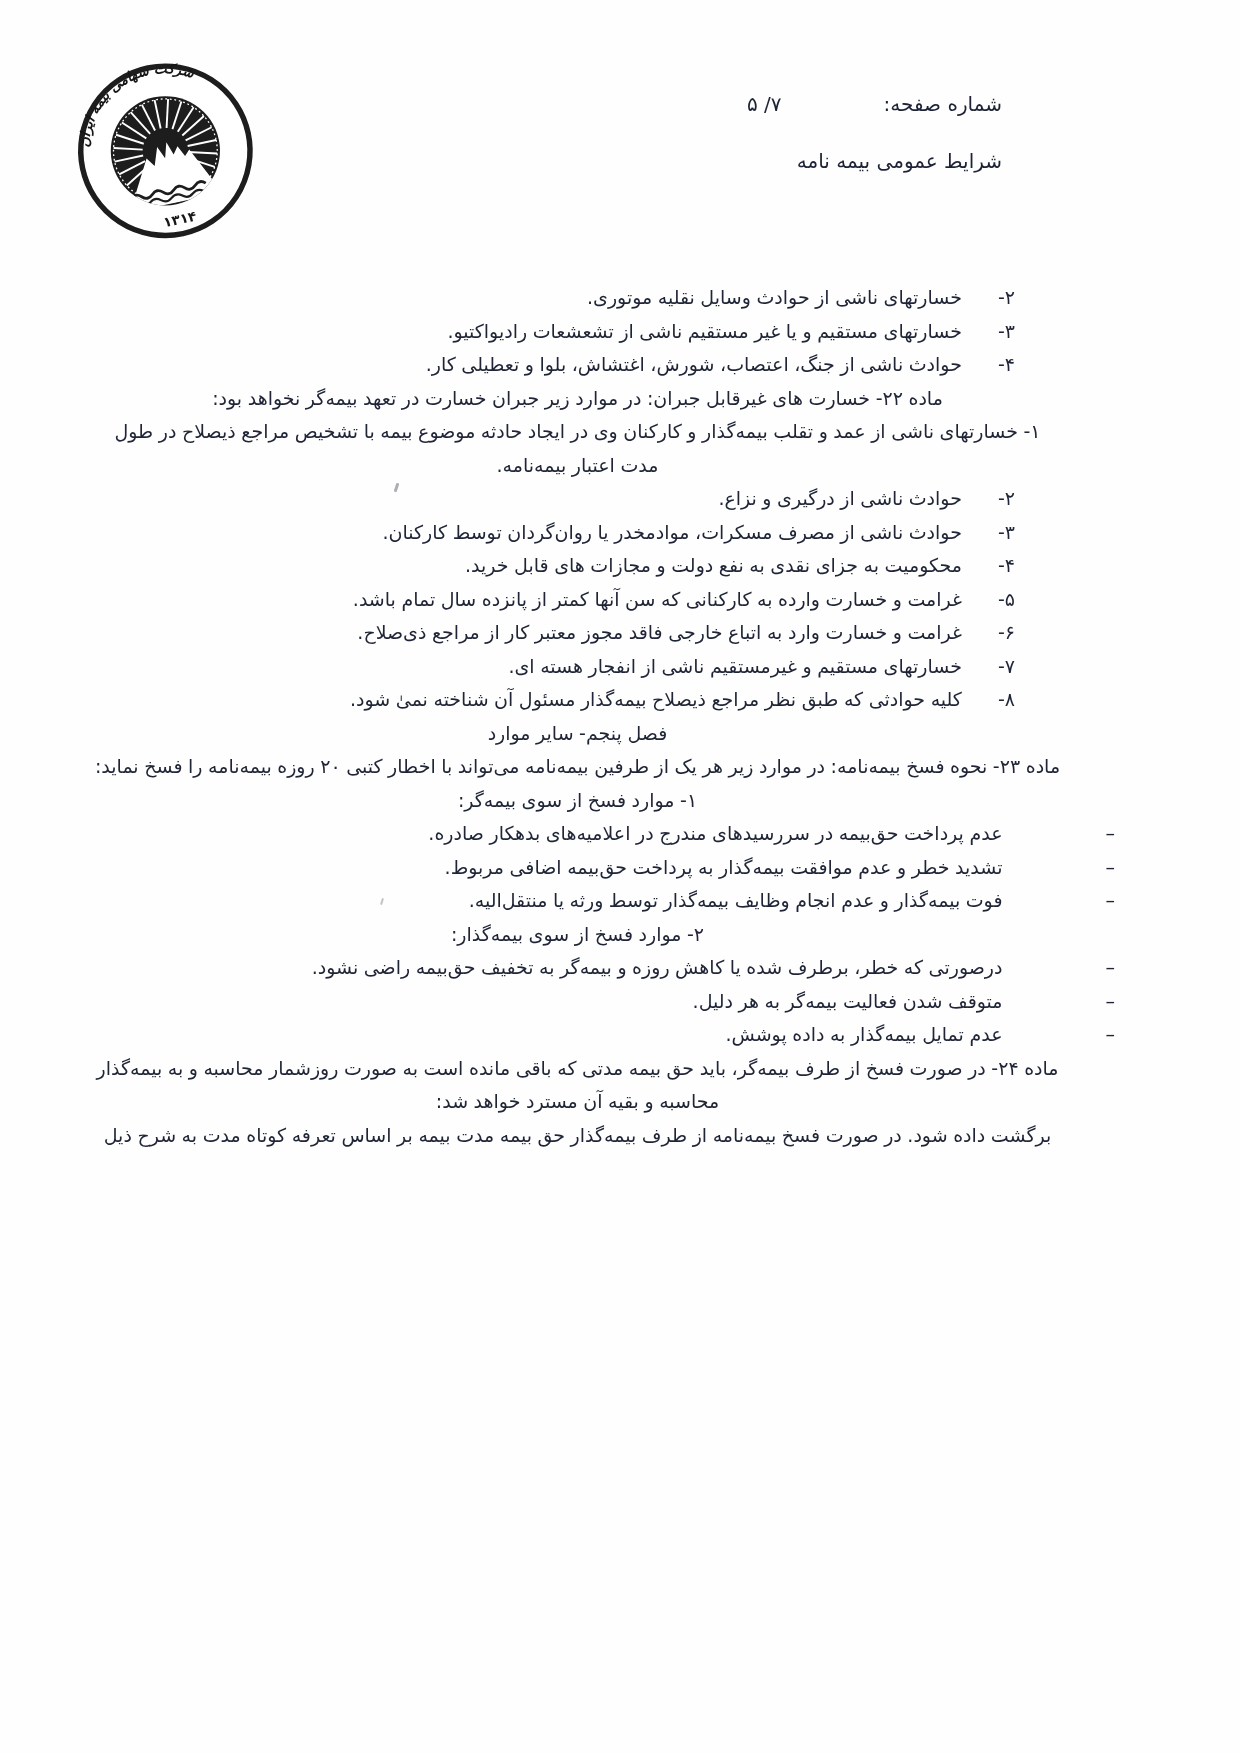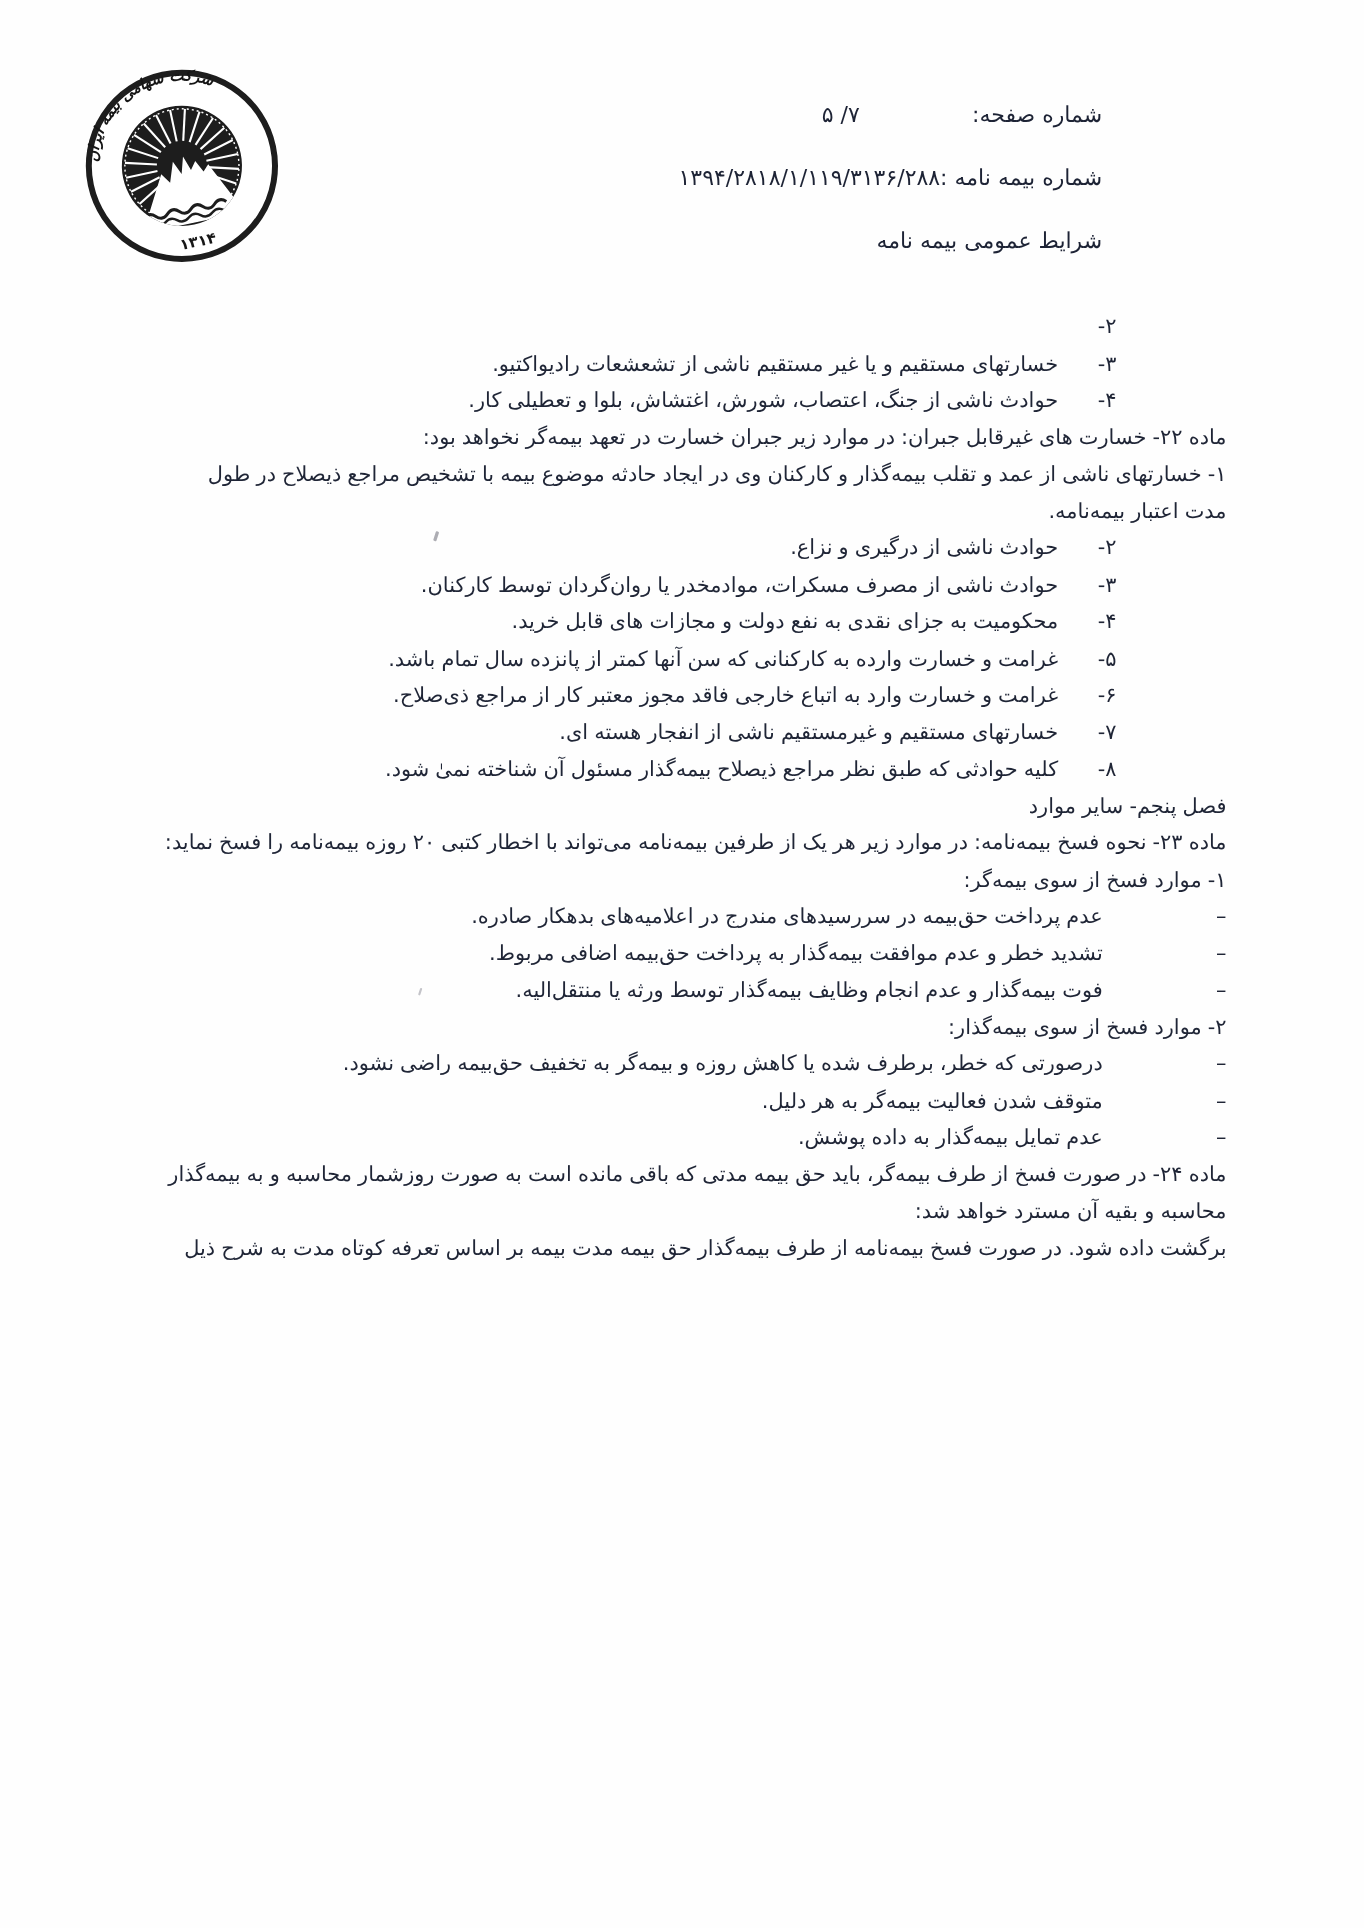--- a/index.html
+++ b/index.html
@@ -31,21 +31,21 @@
     word-spacing:-0.5px;
   }
   .line{
     height:33.5px;display:flex;align-items:flex-start;
     white-space:nowrap;line-height:26px;
   }
   .line .marker{flex:0 0 auto;}
   .line.num{padding-right:100px;}
   .line.num .marker{margin-left:36px;}
   .line.dash .marker{margin-left:103px;}
-  .line.full{padding-right:0;}
+  .line.full{padding-right:0;justify-content:center;}
   
   .speck{
     position:absolute;width:3px;height:9px;background:#8a8a93;
     transform:rotate(18deg);border-radius:1px;opacity:.7;
   }
   .speck.s1{left:395px;top:483px;}
   .speck.s2{left:381px;top:898px;width:2px;height:7px;opacity:.5;}
 </style>
 </head>
 <body>
@@ -97,30 +97,28 @@
       </g>
     </svg>
   </div>
 
   <div class="header">
     <div class="hrow first">
       <span>شماره صفحه:</span>
       <span class="num-ltr">۵ /۷</span>
     </div>
     <div class="hrow">
-      <span>شماره بیمه نامه :۱۳۹۴/۲۸۱۸/۱/۱۱۹/۳۱۳۶/۲۸۸</span>
-    </div>
-    <div class="hrow">
       <span>شرایط عمومی بیمه نامه</span>
     </div>
   </div>
 
   <div class="doc-body">
       <div class="line num">
         <span class="marker">۲-</span>
+        <span class="txt">خسارتهای ناشی از حوادث وسایل نقلیه موتوری.</span>
       </div>
       <div class="line num">
         <span class="marker">۳-</span>
         <span class="txt">خسارتهای مستقیم و یا غیر مستقیم ناشی از تشعشعات رادیواکتیو.</span>
       </div>
       <div class="line num">
         <span class="marker">۴-</span>
         <span class="txt">حوادث ناشی از جنگ، اعتصاب، شورش، اغتشاش، بلوا و تعطیلی کار.</span>
       </div>
       <div class="line full">

